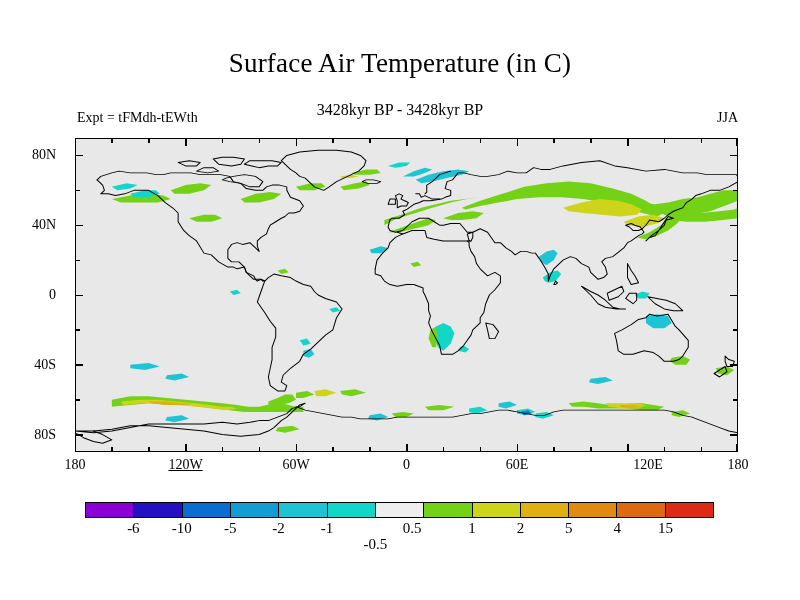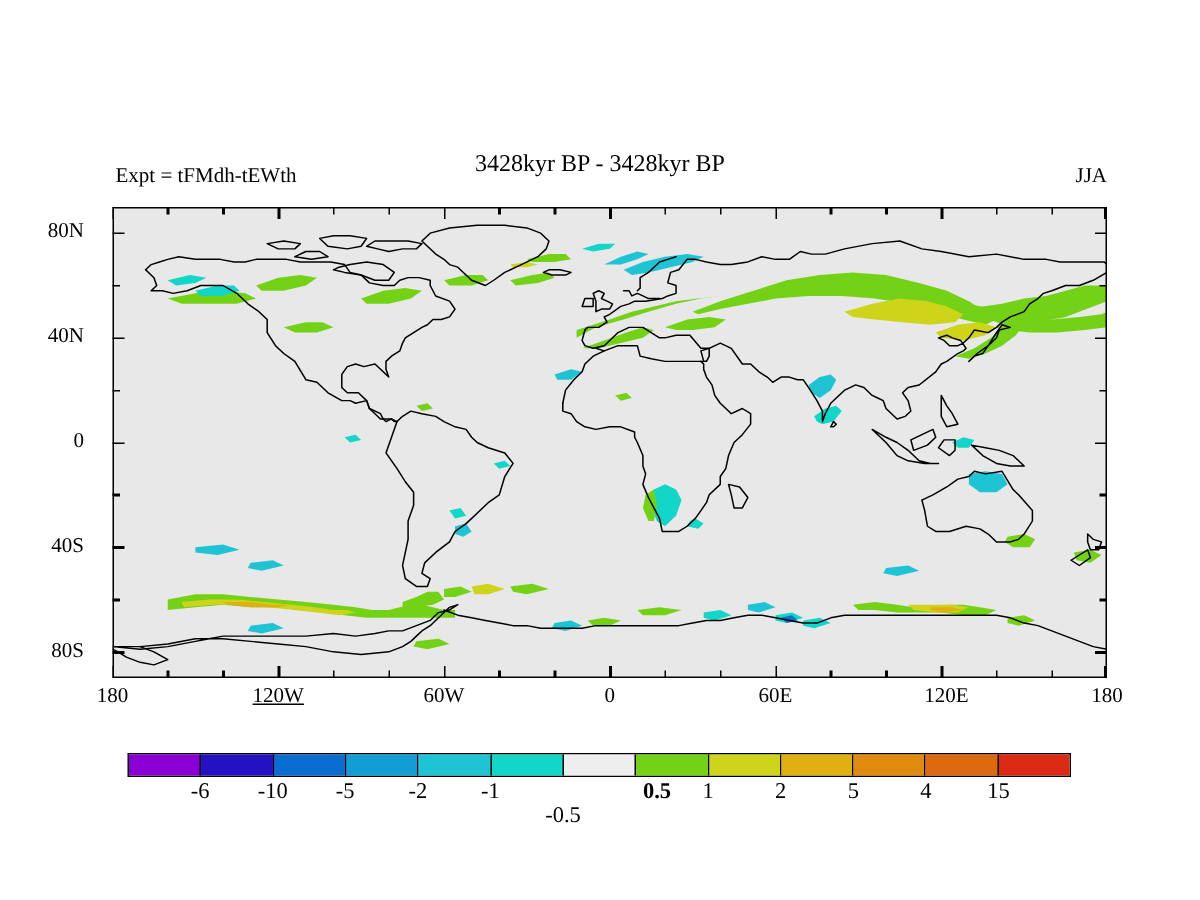--- a/index.html
+++ b/index.html
@@ -33,20 +33,21 @@
   #cbar div{height:100%;flex:1 1 0;border-right:1px solid #000;}
   #cbar div:last-child{border-right:none;}
   .cblabel{position:absolute;top:521px;width:60px;text-align:center;
            font-size:15px;line-height:1;}
 </style>
 </head>
 <body>
 
 <div id="stage">
 
+  <div class="title">Surface Air Temperature (in C)</div>
   <div class="periods">3428kyr BP - 3428kyr BP</div>
   <div class="expt">Expt = tFMdh-tEWth</div>
   <div class="season">JJA</div>
 
   <div id="mapwrap">
     <svg id="mapsvg" viewBox="0 0 360 180" preserveAspectRatio="none">
       <g id="anomalies">
           <polygon points="168.0,50.0 175.0,46.0 185.0,43.0 194.0,40.0 204.0,37.0 213.0,35.0 220.0,34.0 228.0,33.0 235.0,32.0 240.0,30.0 248.0,28.0 255.0,27.0 265.0,27.0 275.0,28.0 285.0,30.0 295.0,32.0 305.0,35.0 312.0,40.0 320.0,44.0 325.0,46.0 330.0,47.0 335.0,45.0 340.0,43.0 345.0,42.0 350.0,40.0 355.0,38.0 360.0,36.0 360.0,30.0 352.0,30.0 345.0,32.0 338.0,34.0 330.0,35.0 322.0,37.0 315.0,38.0 308.0,37.0 300.0,35.0 292.0,33.0 284.0,31.0 276.0,30.0 268.0,29.0 260.0,29.0 252.0,30.0 244.0,31.0 236.0,32.0 228.0,33.0 220.0,34.0 212.0,35.0 204.0,36.0 196.0,38.0 188.0,40.0 180.0,43.0 174.0,45.0 168.0,47.0" fill="#73d216"></polygon>
           <polygon points="210.0,40.0 220.0,36.0 232.0,32.0 244.0,28.0 256.0,26.0 268.0,25.0 280.0,26.0 292.0,29.0 302.0,32.0 310.0,36.0 316.0,40.0 320.0,43.0 316.0,45.0 308.0,43.0 298.0,40.0 288.0,37.0 276.0,35.0 264.0,34.0 252.0,34.0 240.0,35.0 230.0,37.0 220.0,39.0 212.0,41.0" fill="#73d216"></polygon>
           <polygon points="265.0,40.0 275.0,37.0 285.0,35.0 295.0,36.0 302.0,38.0 308.0,41.0 305.0,44.0 296.0,45.0 286.0,44.0 276.0,43.0 268.0,42.0" fill="#cdd41a"></polygon>
@@ -213,21 +214,21 @@
       <div class="ytick" style="top: 288px;">0</div>
       <div class="ytick" style="top: 357.778px;">40S</div>
       <div class="ytick" style="top: 427.556px;">80S</div>
     </div>
   <div id="xlabels">
       <div class="xtick" style="left: 35px;">180</div>
       <div class="xtick" style="left: 145.5px; text-decoration: underline;">120W</div>
       <div class="xtick" style="left: 256px;">60W</div>
       <div class="xtick" style="left: 366.5px;">0</div>
       <div class="xtick" style="left: 477px;">60E</div>
-      <div class="xtick" style="left: 591px; text-align: center;">120E</div>
+      <div class="xtick" style="left: 608px; text-align: center;">120E</div>
       <div class="xtick" style="left: 698px;">180</div>
     </div>
 
   <div id="cbar">
       <div style="background: rgb(138, 0, 212);"></div>
       <div style="background: rgb(36, 17, 196);"></div>
       <div style="background: rgb(10, 110, 209);"></div>
       <div style="background: rgb(18, 157, 212);"></div>
       <div style="background: rgb(31, 196, 212);"></div>
       <div style="background: rgb(18, 214, 200);"></div>
@@ -239,20 +240,20 @@
       <div style="background: rgb(221, 106, 16);"></div>
       <div style="background: rgb(221, 42, 20);"></div>
     </div>
   <div id="cblabels">
       <div class="cblabel" style="left: 103.385px;">-6</div>
       <div class="cblabel" style="left: 151.769px;">-10</div>
       <div class="cblabel" style="left: 200.154px;">-5</div>
       <div class="cblabel" style="left: 248.538px;">-2</div>
       <div class="cblabel" style="left: 296.923px;">-1</div>
       <div class="cblabel" style="left: 345.308px; margin-top: 16px;">-0.5</div>
-      <div class="cblabel" style="left: 408px; font-weight: bold;">0.5</div>
+      <div class="cblabel" style="left: 382px;">0.5</div>
       <div class="cblabel" style="left: 442.077px;">1</div>
       <div class="cblabel" style="left: 490.462px;">2</div>
       <div class="cblabel" style="left: 538.846px;">5</div>
       <div class="cblabel" style="left: 587.231px;">4</div>
       <div class="cblabel" style="left: 635.615px;">15</div>
     </div>
 </div>
 
 </body></html>

